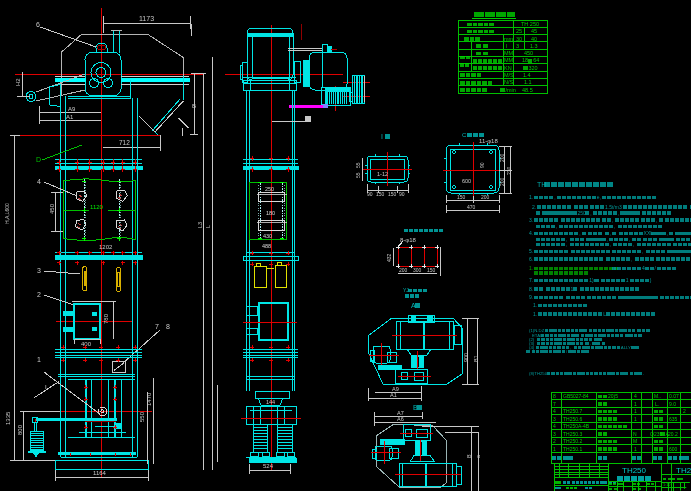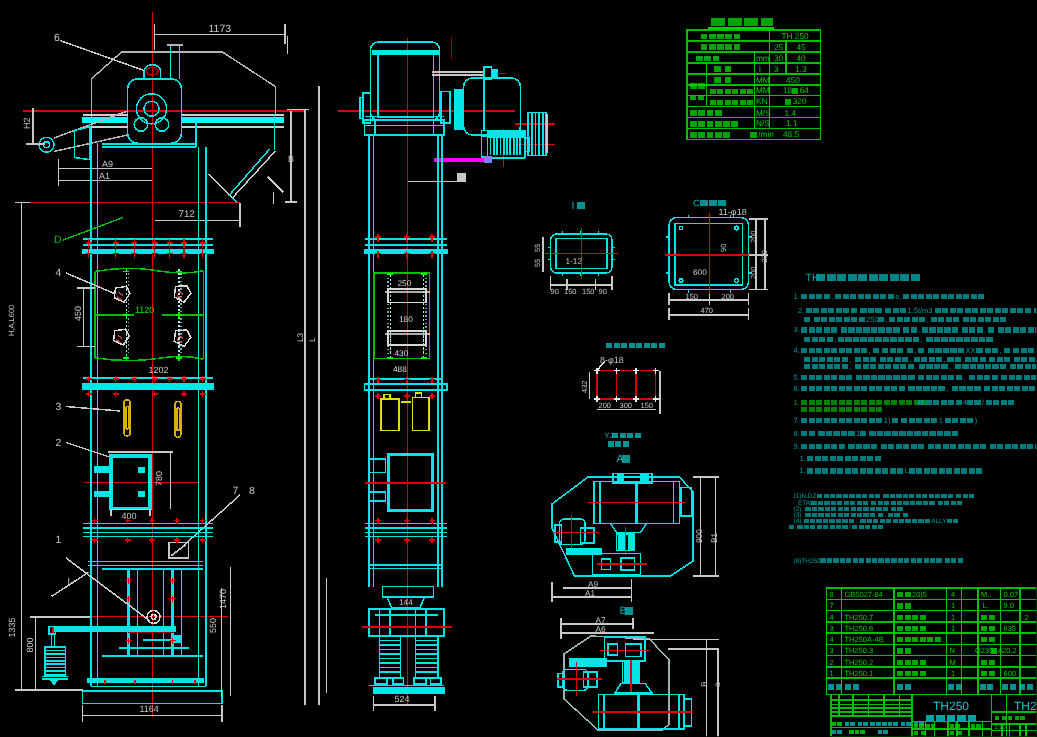--- a/index.html
+++ b/index.html
@@ -1,17 +1,17 @@
 <!DOCTYPE html>
 <html><head>
 <meta charset="utf-8">
 <style>
   html,body{margin:0;padding:0;background:#000;}
   #page{position:relative;width:691px;height:491px;background:#000;overflow:hidden;
-        font-family:"Liberation Sans",sans-serif;}
+        font-family:"Liberation Sans",sans-serif;border-radius:14px;}
   svg text{font-family:"Liberation Sans",sans-serif;}
 </style>
 </head>
 <body>
 <div id="page">
 <svg width="691" height="491" viewBox="0 0 691 491" shape-rendering="crispEdges">
 
 <rect x="0" y="0" width="691" height="491" fill="#000000"></rect>
 <g fill="none" stroke-width="1">
 

